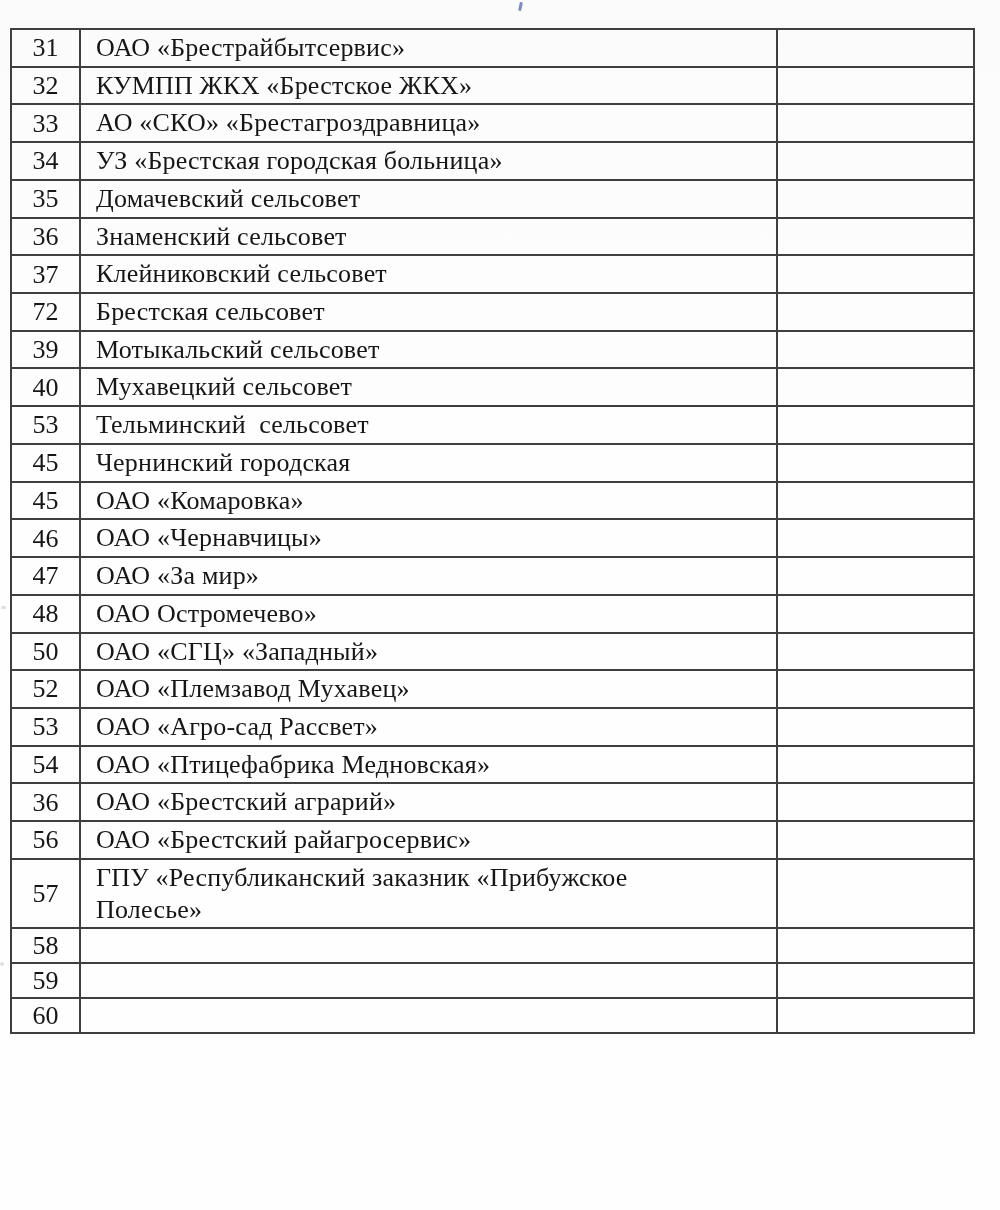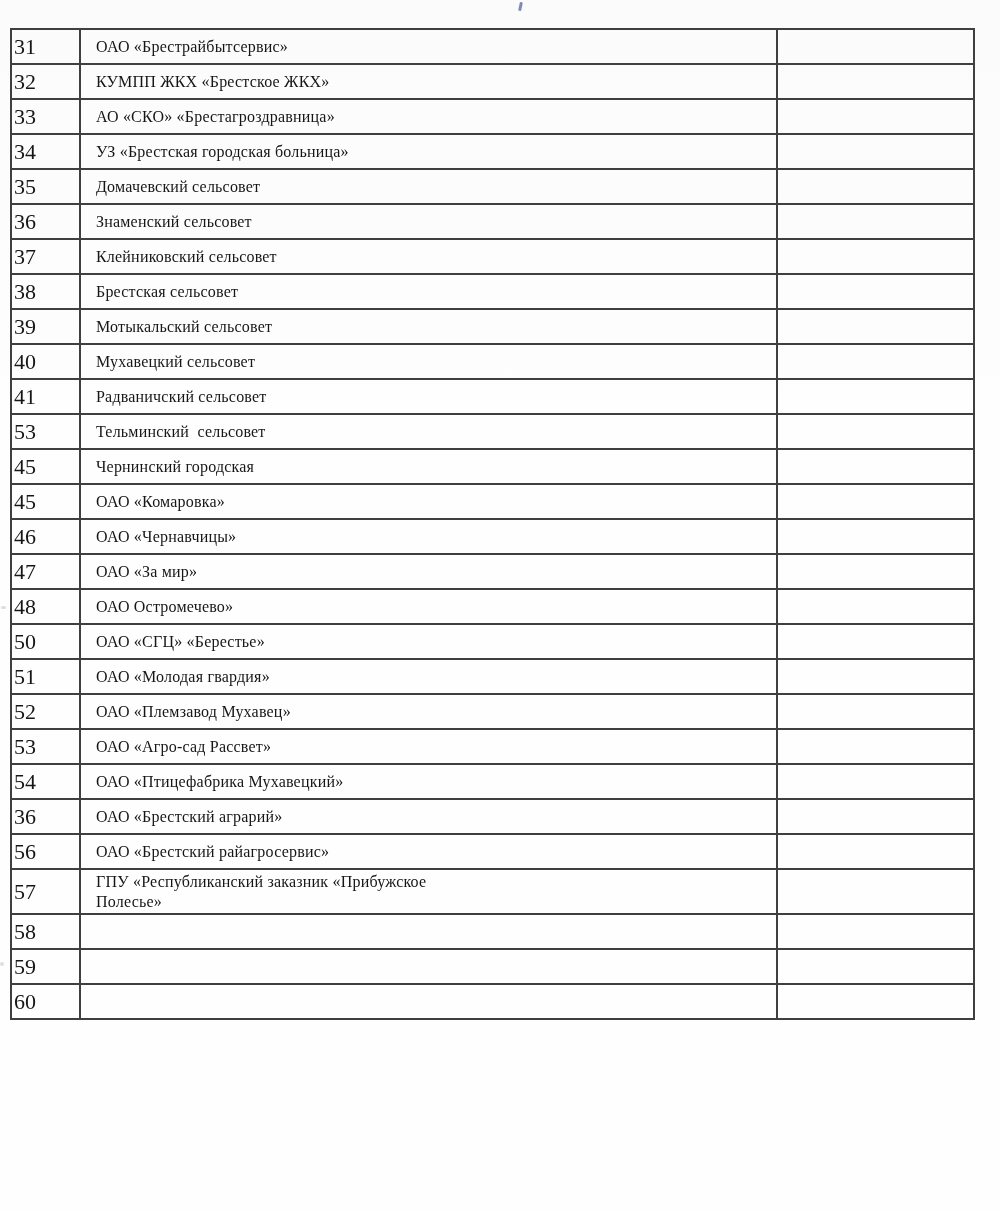--- a/index.html
+++ b/index.html
@@ -37,27 +37,28 @@
     border:2px solid var(--line);
     vertical-align:middle;
     height:35px;
     overflow:hidden;
   }
   table.org-table{
     border:2.5px solid var(--line-outer);
   }
   td.num{
     width:69px;
-    font-size:22px;
+    text-align:center;
+    font-size:26px;
     line-height:1.05;
     padding:1px 2px;
   }
   td.name{
     width:697px;
-    font-size:16px;
+    font-size:26px;
     line-height:1.22;
     padding:2px 0 2px 15px;
     white-space:pre-wrap;
     letter-spacing:0.2px;
   }
   td.note{
     width:197px;
   }
   
   .pen-mark{
@@ -132,42 +133,37 @@
       <td class="note"></td>
     </tr>
 
     <tr>
       <td class="num">37</td>
       <td class="name">Клейниковский сельсовет</td>
       <td class="note"></td>
     </tr>
 
     <tr>
-      <td class="num">38</td>
+      <td class="num">72</td>
       <td class="name">Брестская сельсовет</td>
       <td class="note"></td>
     </tr>
 
     <tr>
       <td class="num">39</td>
       <td class="name">Мотыкальский сельсовет</td>
       <td class="note"></td>
     </tr>
 
     <tr>
       <td class="num">40</td>
       <td class="name">Мухавецкий сельсовет</td>
       <td class="note"></td>
     </tr>
 
-    <tr>
-      <td class="num">41</td>
-      <td class="name">Радваничский сельсовет</td>
-      <td class="note"></td>
-    </tr>
 
     <tr>
       <td class="num">53</td>
       <td class="name">Тельминский  сельсовет</td>
       <td class="note"></td>
     </tr>
 
 
 
     <tr>
@@ -196,45 +192,40 @@
 
     <tr>
       <td class="num">48</td>
       <td class="name">ОАО Остромечево»</td>
       <td class="note"></td>
     </tr>
 
 
     <tr>
       <td class="num">50</td>
-      <td class="name">ОАО «СГЦ» «Берестье»</td>
-      <td class="note"></td>
-    </tr>
-
-    <tr>
-      <td class="num">51</td>
-      <td class="name">ОАО «Молодая гвардия»</td>
-      <td class="note"></td>
-    </tr>
+      <td class="name">ОАО «СГЦ» «Западный»</td>
+      <td class="note"></td>
+    </tr>
+
 
     <tr>
       <td class="num">52</td>
       <td class="name">ОАО «Племзавод Мухавец»</td>
       <td class="note"></td>
     </tr>
 
     <tr>
       <td class="num">53</td>
       <td class="name">ОАО «Агро-сад Рассвет»</td>
       <td class="note"></td>
     </tr>
 
     <tr>
       <td class="num">54</td>
-      <td class="name">ОАО «Птицефабрика Мухавецкий»</td>
+      <td class="name">ОАО «Птицефабрика Медновская»</td>
       <td class="note"></td>
     </tr>
 
     <tr>
       <td class="num">36</td>
       <td class="name">ОАО «Брестский аграрий»</td>
       <td class="note"></td>
     </tr>
 
     <tr>

